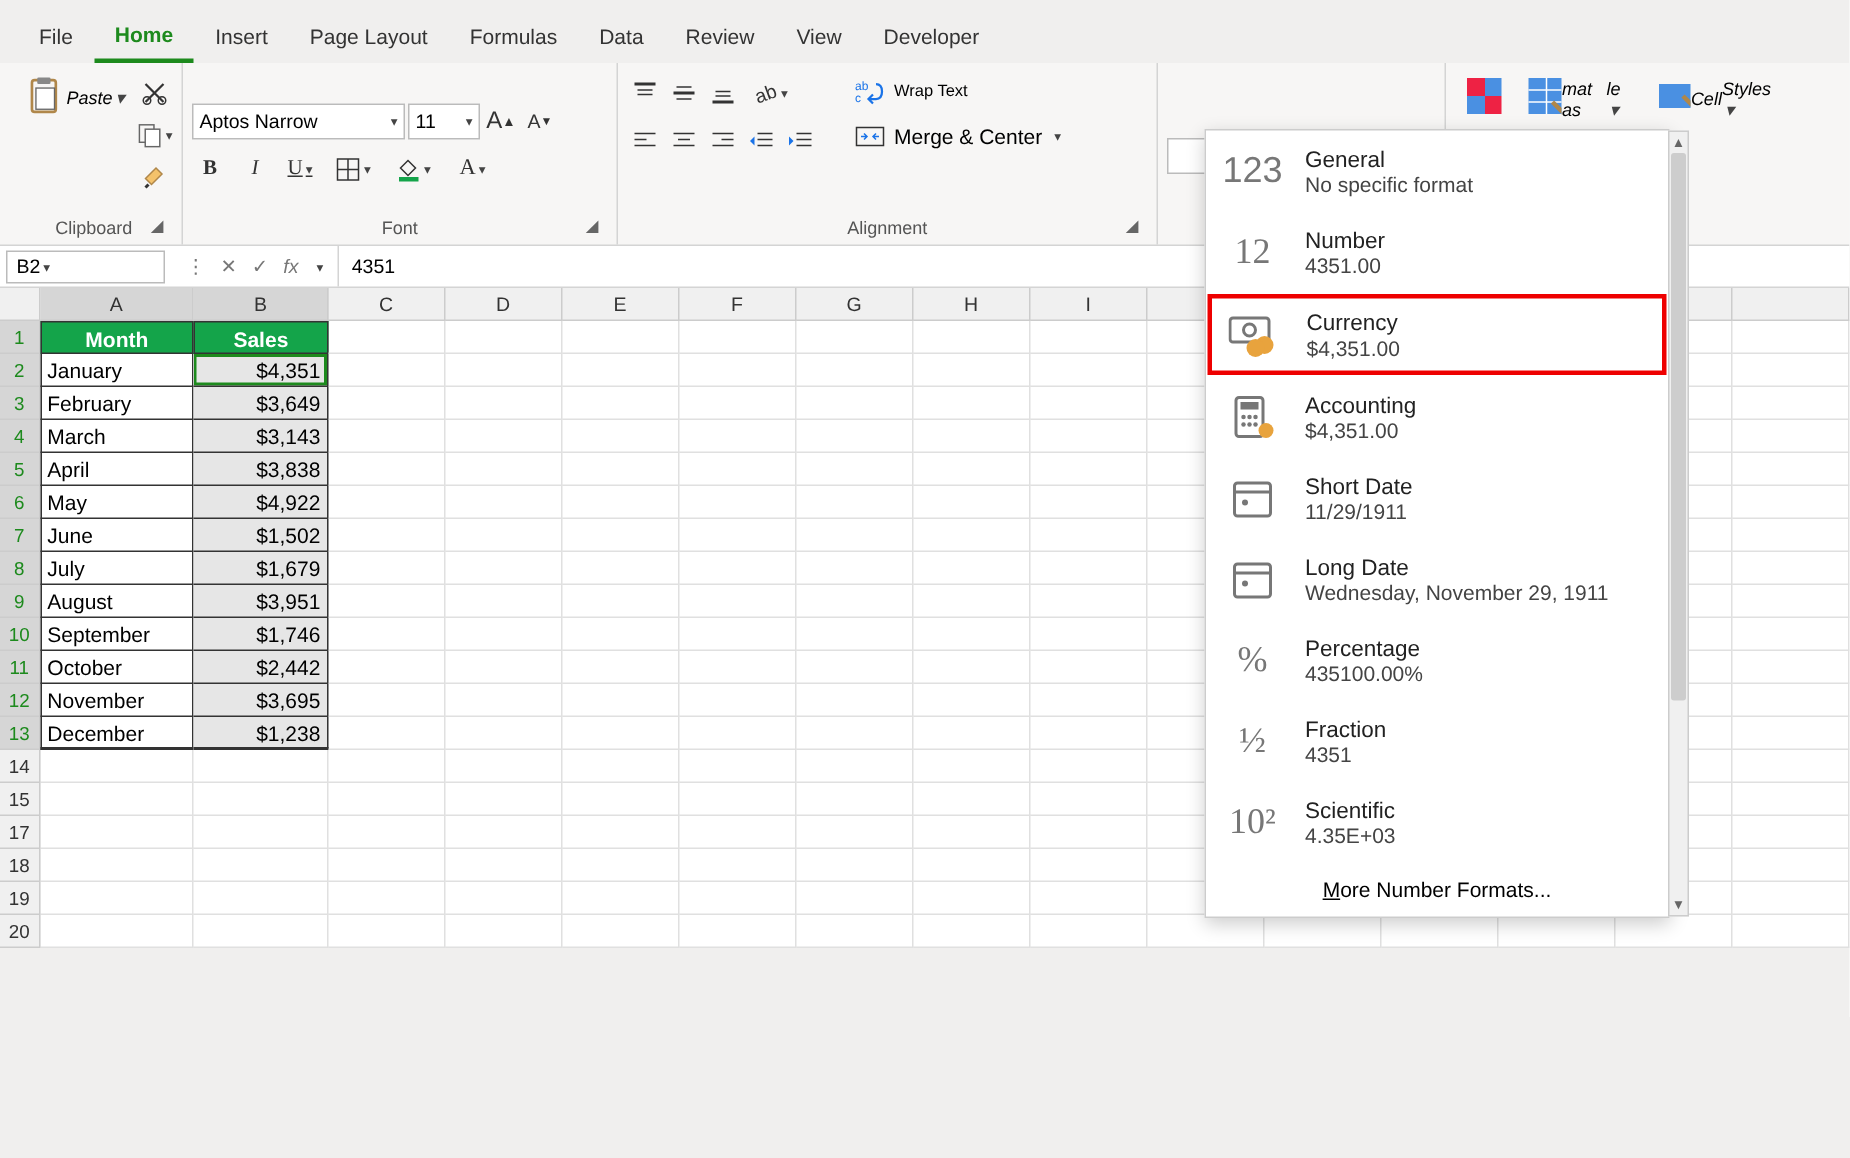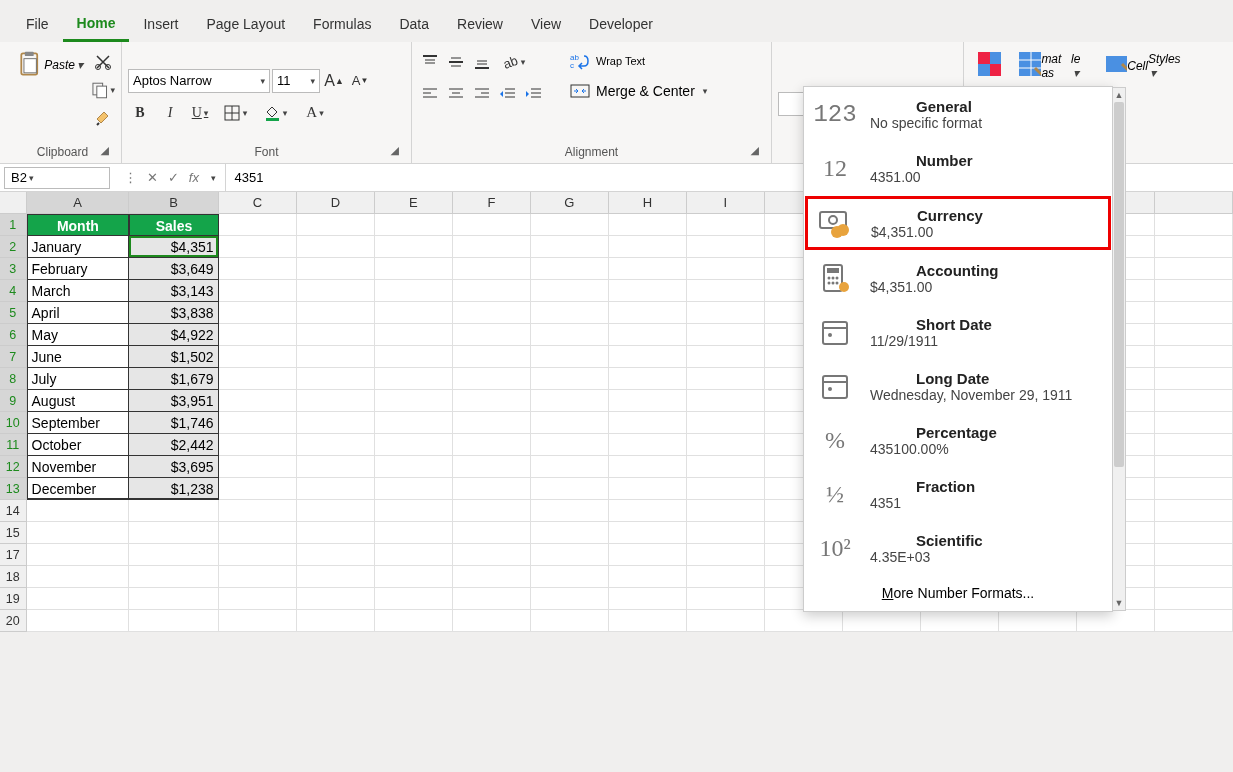--- a/index.html
+++ b/index.html
@@ -52,21 +52,21 @@
 .hdr-cell { background: #14a44a; color: #fff; font-weight: 600; text-align: center; border: 1px solid #333; }
 .data-a { border-left: 1px solid #333; border-right: 1px solid #333; border-bottom: 1px solid #333; }
 .data-b { border-right: 1px solid #333; border-bottom: 1px solid #333; text-align: right; background: #e6e6e6; }
 .sel-outline { box-shadow: inset 0 0 0 2px #1d8a1d; }
 .last-row .data-a, .last-row .data-b { border-bottom: 2px solid #333; }
 
 
 .nf-dd { position: absolute; left: 803px; top: 86px; width: 310px; background: #fff; border: 1px solid #ccc; box-shadow: 0 4px 12px rgba(0,0,0,.2); z-index: 50; }
 .nf-item { display: flex; align-items: center; padding: 8px 12px; gap: 16px; cursor: pointer; }
 .nf-icon { width: 38px; height: 38px; display: flex; align-items: center; justify-content: center; font-size: 22px; color: #666; }
-.nf-text .t { font-size: 15px; font-weight: 700; color: #222; margin-left: 46px; }
+.nf-text .t { font-size: 15px; font-weight: 400; color: #222; }
 .nf-text .s { font-size: 14px; color: #444; }
 .nf-item.hl { border: 3px solid #e00; margin: 1px; padding: 5px 9px; }
 .nf-more { text-align: center; padding: 10px; font-size: 14px; }
 .nf-more u { text-decoration: underline; }
 .nf-scroll { position: absolute; right:-14px; top:0; width:14px; height: 100%; background:#f0f0f0; border:1px solid #ccc; }
 .nf-scroll .thumb { position:absolute; left:1px; right:1px; top:14px; height: 70%; background:#cdcdcd; border-radius:2px;}
 .nf-scroll .up, .nf-scroll .dn { position:absolute; left:0; right:0; height:14px; text-align:center; font-size:9px; line-height:14px; color:#666;}
 .nf-scroll .up { top:0; } .nf-scroll .dn { bottom:0; }
 
 
@@ -683,21 +683,21 @@
         <div class="cell cW"></div>
         <div class="cell cW"></div>
       </div>
     </div>
 </div>
 
 <div class="nf-dd">
   <div id="nf-items">
       <div class="nf-item">
         <div class="nf-icon">
-          <span style="font-size:24px;color:#777;font-family:Liberation Mono, monospace">123</span>
+          <span style="font-size:24px;color:#777;font-family:Liberation Sans, sans-serif">123</span>
         </div>
         <div class="nf-text">
           <div class="t">General</div>
           <div class="s">No specific format</div>
         </div>
       </div>
       <div class="nf-item">
         <div class="nf-icon">
           <span style="font-size:24px;color:#777;font-family:serif">12</span>
         </div>

